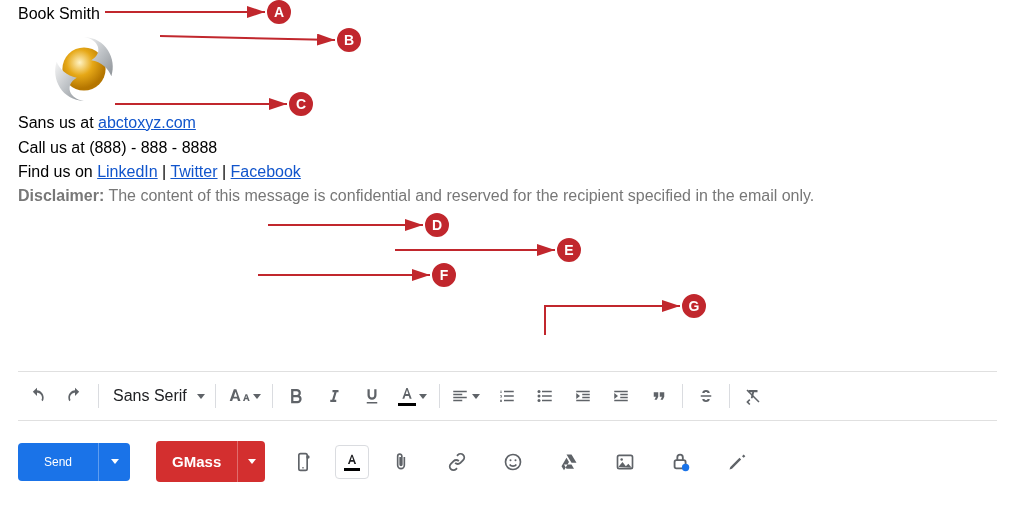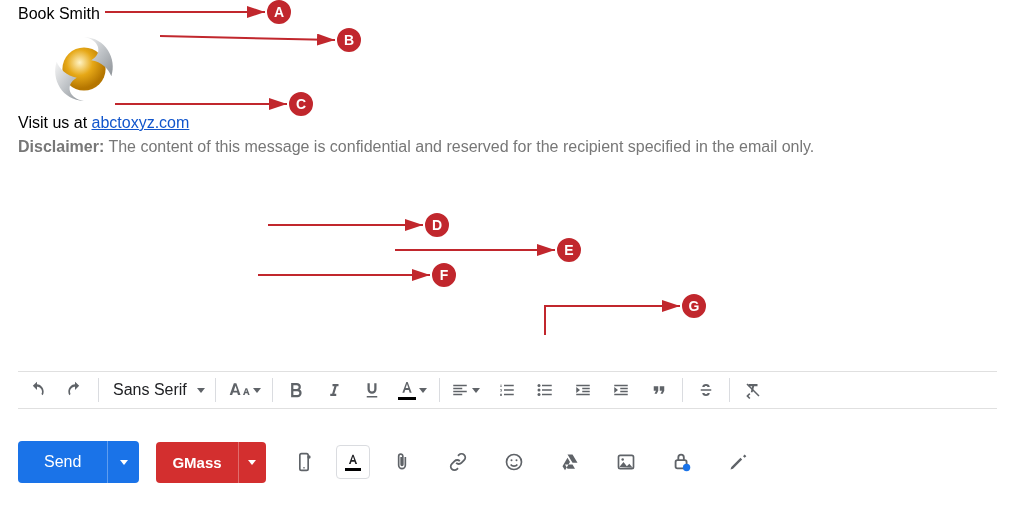--- a/index.html
+++ b/index.html
@@ -46,21 +46,21 @@
     display: flex;
     align-items: center; justify-content: center;
     border: 2px solid #c1272d;
   }
 
   
   .toolbar {
     position: absolute;
     left: 18px; right: 18px;
     top: 371px;
-    height: 38px;
+    height: 50px;
     border-top: 1px solid #e0e0e0;
     border-bottom: 1px solid #e0e0e0;
     display: flex;
     align-items: center;
     gap: 0;
     color: #5f6368;
   }
   .tb-btn {
     width: 38px; height: 38px;
     display: flex; align-items: center; justify-content: center;
@@ -94,34 +94,34 @@
     align-items: center;
     gap: 8px;
   }
   .send-btn {
     display: flex;
     background: #1a73e8;
     color: #fff;
     border-radius: 4px;
     overflow: hidden;
     font-weight: 500;
-    font-size: 16px;
+    font-size: 12px;
   }
   .send-main { padding: 12px 26px; cursor:pointer; }
   .send-drop { width: 32px; display:flex; align-items:center; justify-content:center; border-left:1px solid rgba(255,255,255,0.3); cursor:pointer;}
   .send-drop .caret { border-top-color:#fff; }
   .gmass-btn {
     display:flex;
     background:#d32f2f;
     color:#fff;
     border-radius:4px;
     overflow:hidden;
     font-weight:bold;
     font-size:15px;
-    margin-left: 9px;
+    margin-left: 18px;
   }
   .gmass-main { padding: 12px 16px; cursor:pointer; }
   .gmass-drop { width:28px; display:flex;align-items:center;justify-content:center; border-left:1px solid rgba(255,255,255,0.3); cursor:pointer;}
   .gmass-drop .caret { border-top-color:#fff; }
   .act-icon {
     width: 48px; height: 40px;
     display:flex; align-items:center; justify-content:center;
     color:#5f6368;
     cursor:pointer;
   }
@@ -156,24 +156,28 @@
         </linearGradient>
       </defs>
       <circle cx="50" cy="50" r="30" fill="url(#gold)"></circle>
       <path d="M50 6 C80 6 96 36 88 60 C84 50 74 40 60 38 C78 28 70 8 50 6 Z" fill="url(#silv)"></path>
       <path d="M50 94 C20 94 4 64 12 40 C16 50 26 60 40 62 C22 72 30 92 50 94 Z" fill="url(#silv)"></path>
     </svg>
   </div>
 
 
   <div class="sig-line">
-    <span>Visit us at </span><a class="link" href="#">abctoxyz.com</a>
-  </div>
-
-
+    <span>Sans us at </span><a class="link" href="#">abctoxyz.com</a>
+  </div>
+
+  <div class="sig-line">Call us at (888) - 888 - 8888</div>
+
+  <div class="sig-line">
+    <span>Find us on </span><a class="link" href="#">LinkedIn</a><span class="sep"> | </span><a class="link" href="#">Twitter</a><span class="sep"> | </span><a class="link" href="#">Facebook</a>
+  </div>
 
 
   <div class="disclaimer">
     <b>Disclaimer:</b><span> The content of this message is confidential and reserved for the recipient specified in the email only.</span>
   </div>
 </div>
 
 <svg class="anno-layer" width="1015" height="517">
   <defs>
     <marker id="arrow" markerWidth="10" markerHeight="10" refX="9" refY="3" orient="auto">

